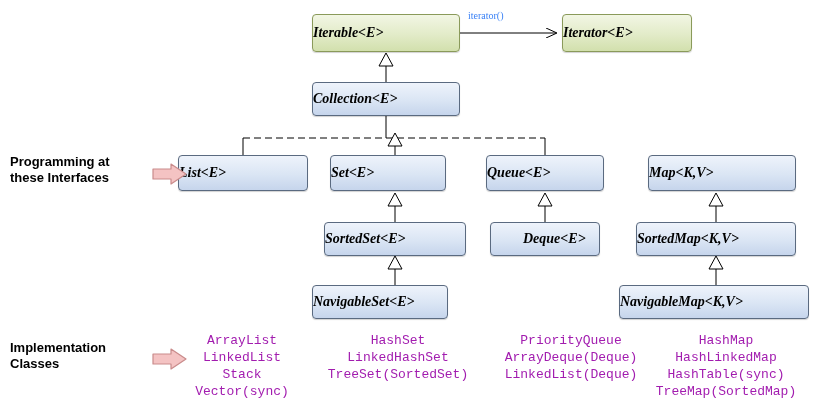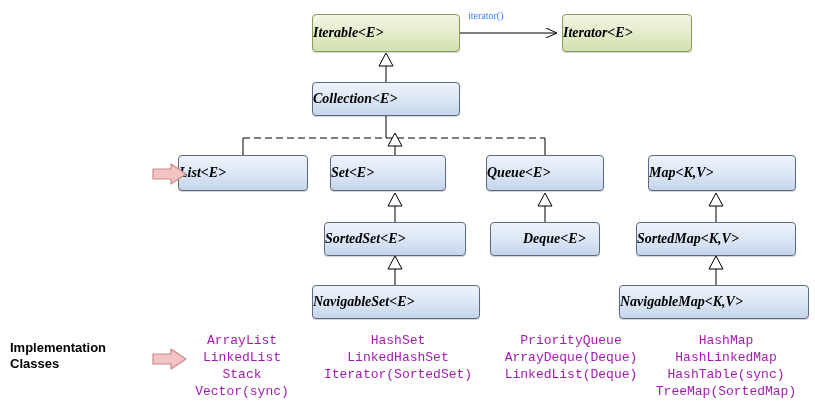--- a/index.html
+++ b/index.html
@@ -158,50 +158,52 @@
   </div>
 
   <div class="node" style="left:490px; top:222px; width:110px; height:34px;padding-left:32px;">
     <span>Deque&lt;E&gt;</span>
   </div>
 
   <div class="node" style="left:636px; top:222px; width:160px; height:34px;">
     <span>SortedMap&lt;K,V&gt;</span>
   </div>
 
-  <div class="node" style="left:312px; top:285px; width:168px; height:34px;">
+  <div class="node" style="left:312px; top:285px; width:136px; height:34px;">
     <span>NavigableSet&lt;E&gt;</span>
   </div>
 
   <div class="node" style="left:595px; top:285px; width:190px; height:34px;margin-left:24px;">
     <span>NavigableMap&lt;K,V&gt;</span>
   </div>
 
   <div class="edge-label" style="left:468px; top:10px;">iterator()</div>
 
+  <div class="side-label" style="left:10px; top:154px; width:140px;">Programming at
+these Interfaces</div>
 
   <svg class="arrow-badge" style="left:152px; top:163px;" viewBox="0 0 36 22">
     <path d="M1,6 L19,6 L19,1 L34,11 L19,21 L19,16 L1,16 z" fill="#f4c3c3" stroke="#c98b8b" stroke-width="1.2" stroke-linejoin="round"></path>
   </svg>
 
   <div class="side-label" style="left:10px; top:340px; width:140px;">Implementation
 Classes</div>
 
   <svg class="arrow-badge" style="left:152px; top:348px;" viewBox="0 0 36 22">
     <path d="M1,6 L19,6 L19,1 L34,11 L19,21 L19,16 L1,16 z" fill="#f4c3c3" stroke="#c98b8b" stroke-width="1.2" stroke-linejoin="round"></path>
   </svg>
 
   <div class="impl-col" style="left:172px; top:332px; width:140px;">ArrayList
 LinkedList
 Stack
 Vector(sync)</div>
 
   <div class="impl-col" style="left:308px; top:332px; width:180px;">HashSet
 LinkedHashSet
-Iterator(SortedSet)</div>
+TreeSet(SortedSet)</div>
 
   <div class="impl-col" style="left:482px; top:332px; width:178px;">PriorityQueue
 ArrayDeque(Deque)
 LinkedList(Deque)</div>
 
   <div class="impl-col" style="left:636px; top:332px; width:180px;">HashMap
 HashLinkedMap
 HashTable(sync)
 TreeMap(SortedMap)</div>
 

